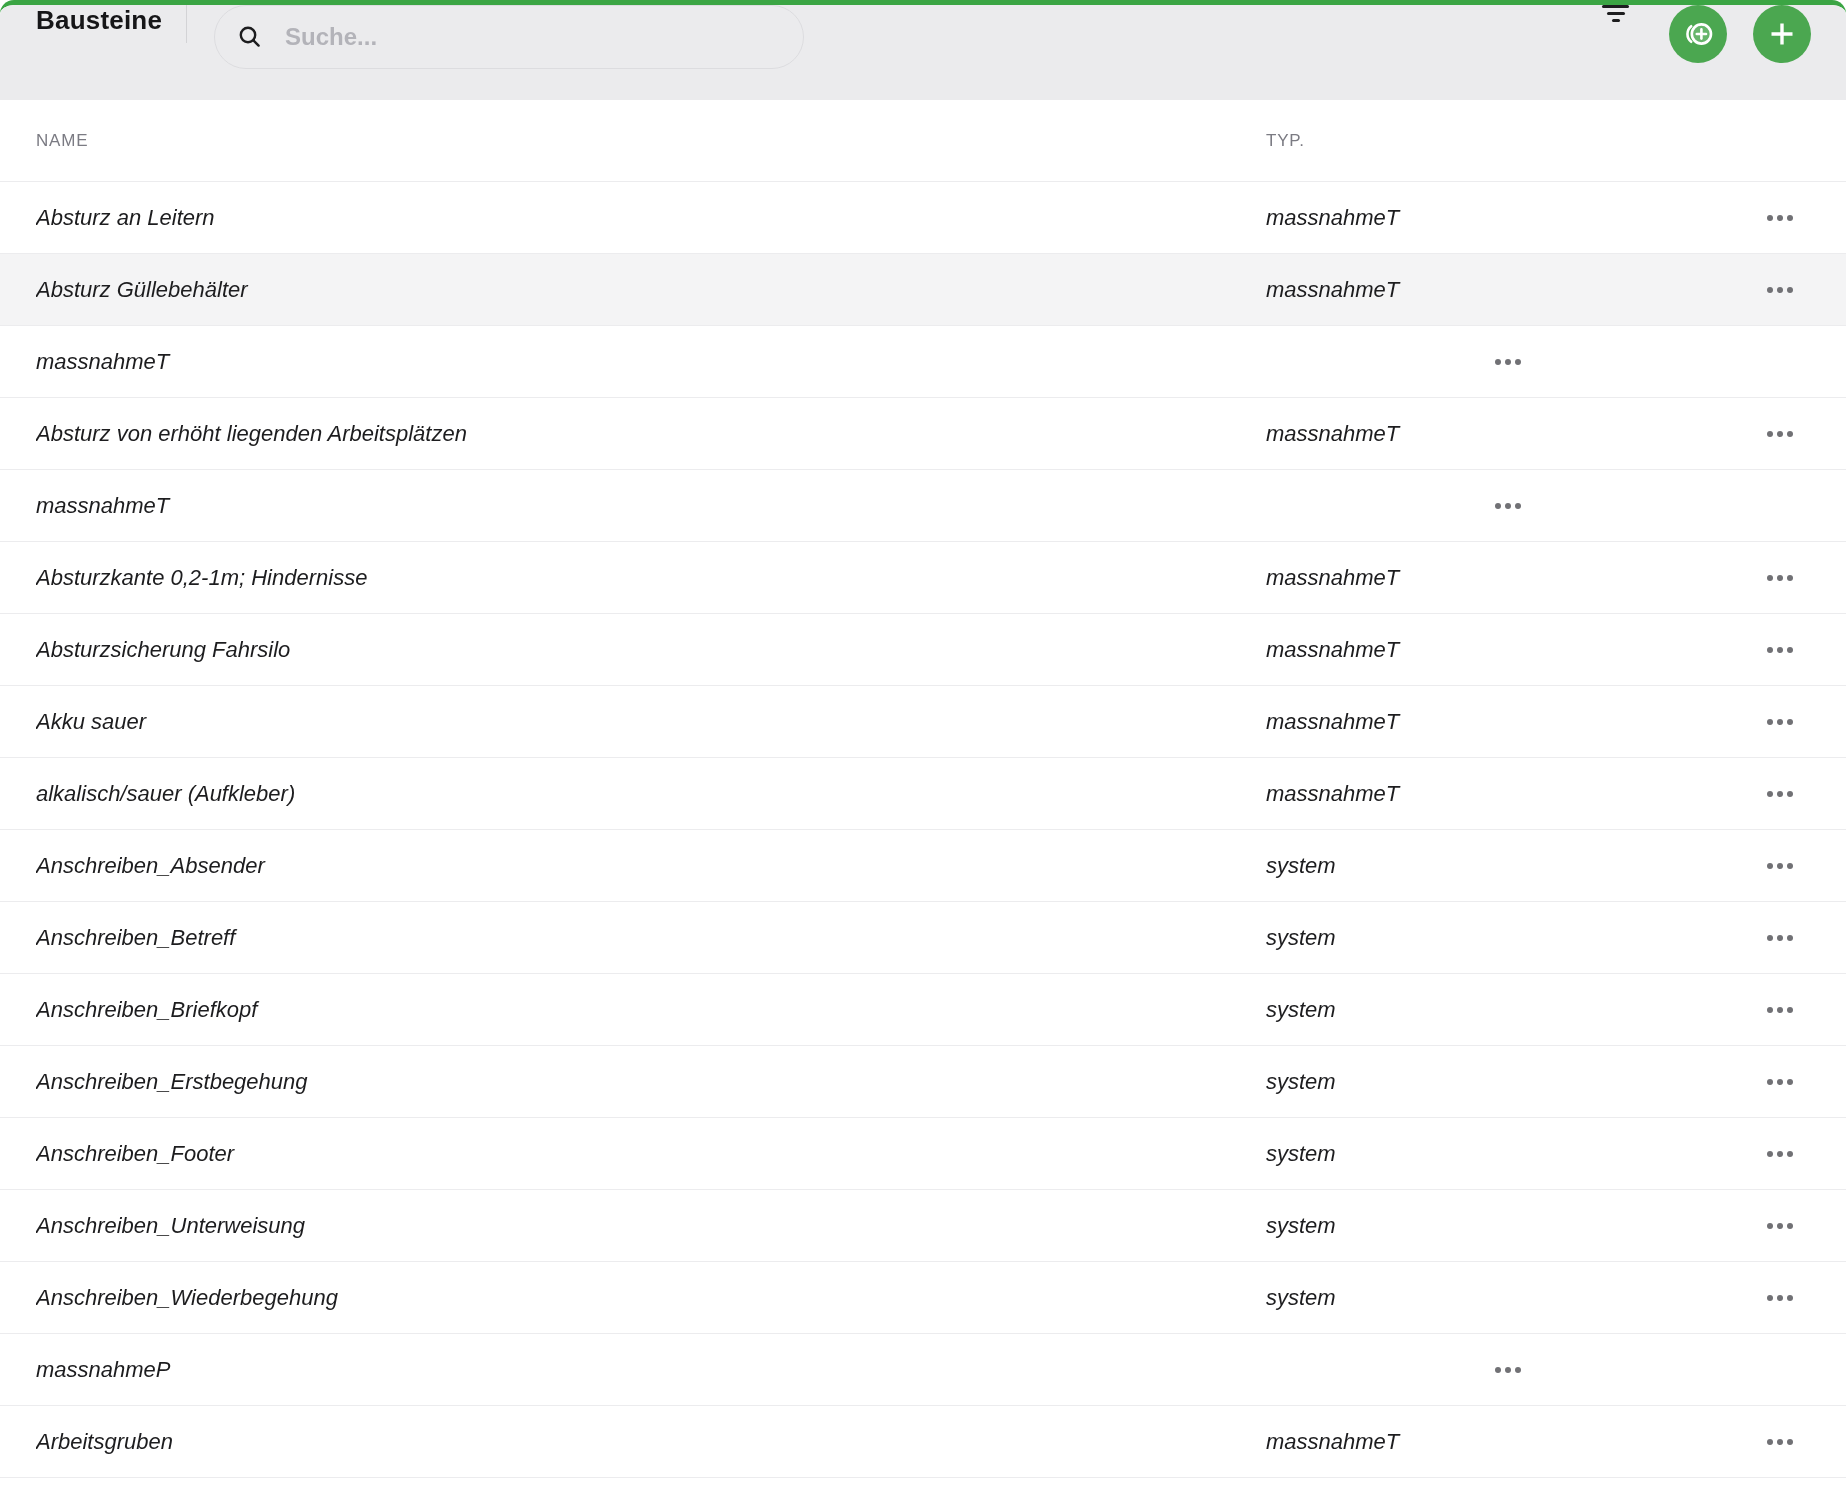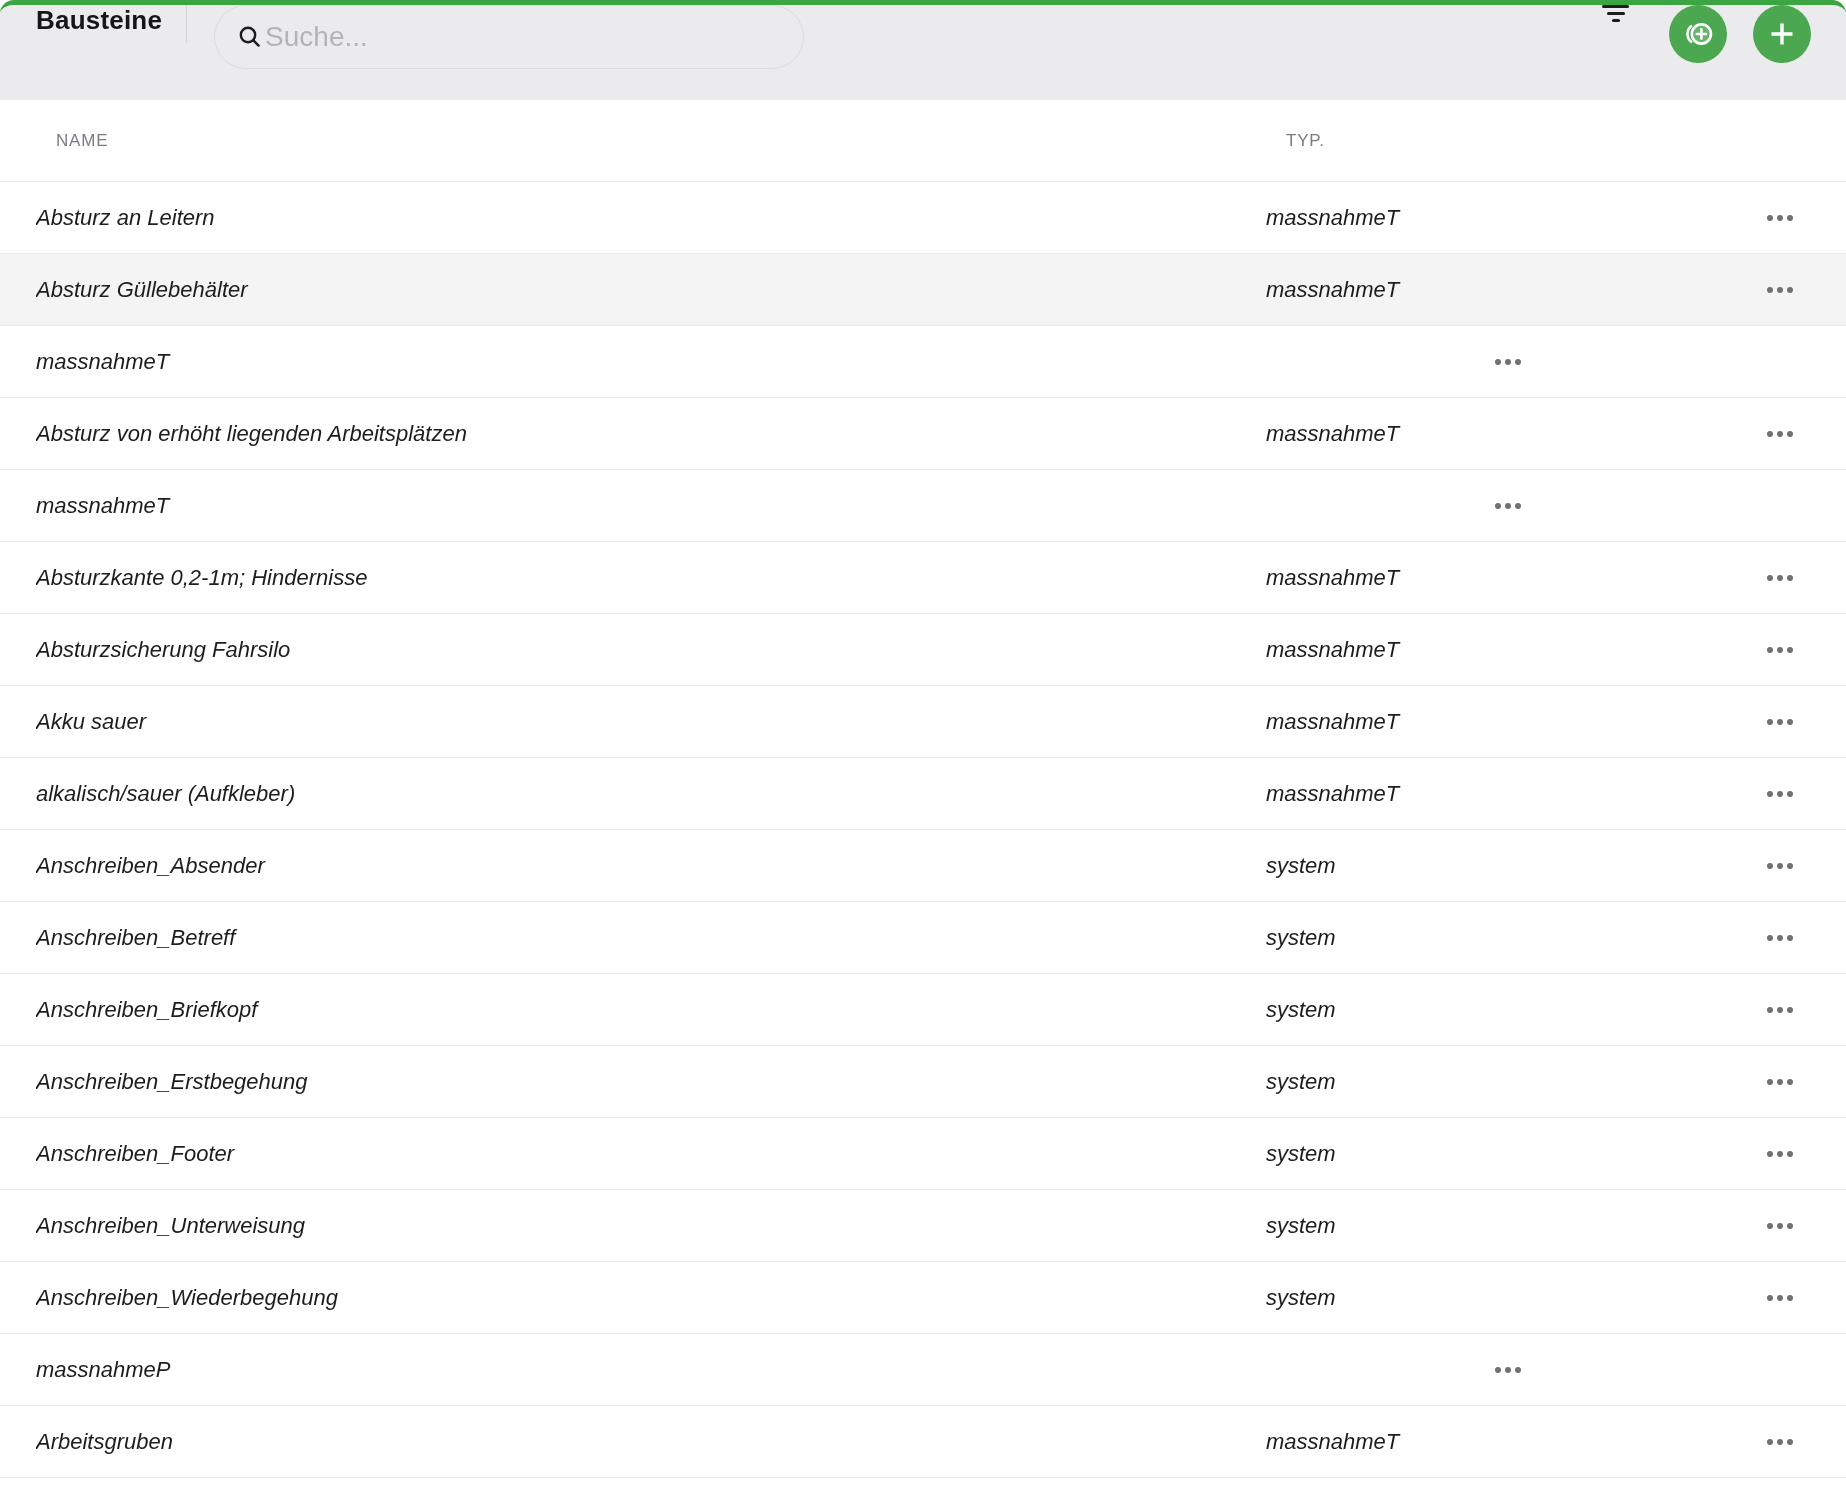--- a/index.html
+++ b/index.html
@@ -61,23 +61,25 @@
   }
   .search-pill svg {
     flex: 0 0 auto;
     display: block;
   }
   .search-input {
     border: none;
     outline: none;
     background: transparent;
     font-family: "Liberation Sans", sans-serif;
-    font-size: 28px;
+    font-size: 24px;
     color: #2a2a2a;
+    margin-left: 20px;
     width: 100%;
+    font-weight: bold;
   }
   .search-input::placeholder {
     color: #b3b3b9;
     opacity: 1;
   }
   .header-spacer { flex: 1 1 auto; }
 
   .filter-btn {
     background: none;
     border: none;
@@ -109,21 +111,21 @@
   }
   .circle-btn + .circle-btn { margin-left: 26px; }
   .circle-btn svg { display: block; }
 
   
   .table-header {
     height: 82px;
     display: grid;
     grid-template-columns: 1230px 1fr 60px;
     align-items: center;
-    padding: 0 56px;
+    padding: 0 36px;
     box-sizing: border-box;
     border-bottom: 1px solid #ececee;
     background: #ffffff;
   }
   .col-label {
     font-size: 17px;
     color: #7b7b83;
     letter-spacing: 0.8px;
     text-transform: uppercase;
   }

